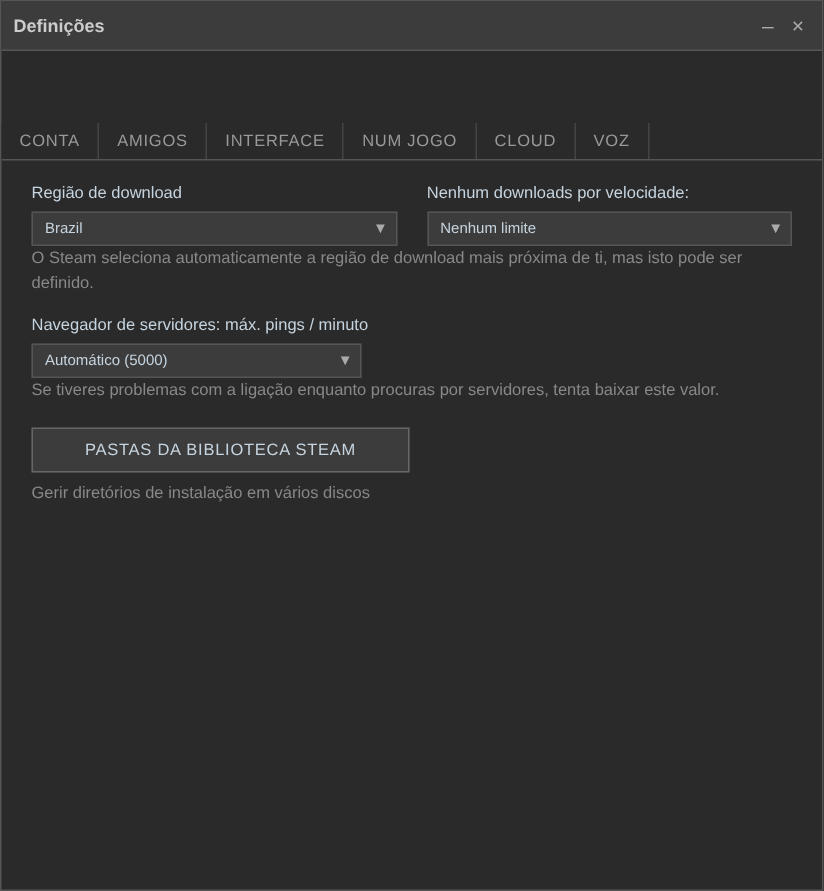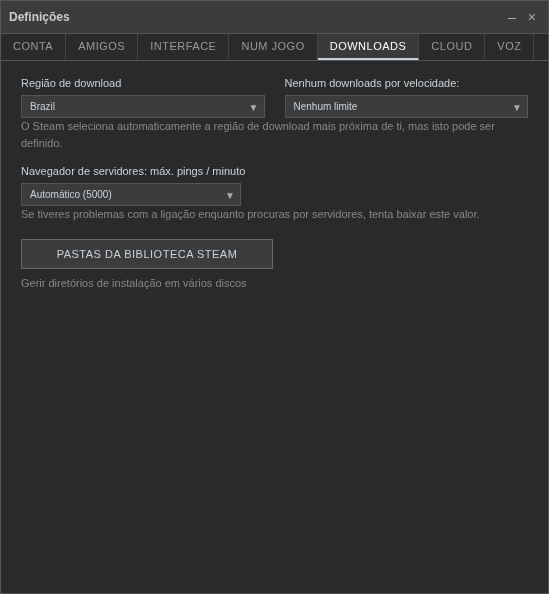--- a/index.html
+++ b/index.html
@@ -57,20 +57,21 @@
       border: none;
       padding: 0 4px;
       line-height: 1;
     }
 
     .tabs {
       display: flex;
       background: #2a2a2a;
       border-bottom: 1px solid #555;
       flex-shrink: 0;
+      margin-top: 48px;
     }
 
     .tab {
       padding: 6px 12px;
       font-size: 11px;
       color: #999;
       cursor: pointer;
       border-right: 1px solid #444;
       white-space: nowrap;
       text-transform: uppercase;
@@ -199,21 +200,20 @@
       <button class="title-btn">–</button>
       <button class="title-btn">×</button>
     </div>
   </div>
 
   <div class="tabs">
     <div class="tab">CONTA</div>
     <div class="tab">AMIGOS</div>
     <div class="tab">INTERFACE</div>
     <div class="tab">NUM JOGO</div>
-    <div class="tab active">DOWNLOADS</div>
     <div class="tab">CLOUD</div>
     <div class="tab">VOZ</div>
   </div>
 
   <div class="content">
 
     <div class="row-two-col">
 
       <div class="col">
         <div class="section-label">Região de download</div>

